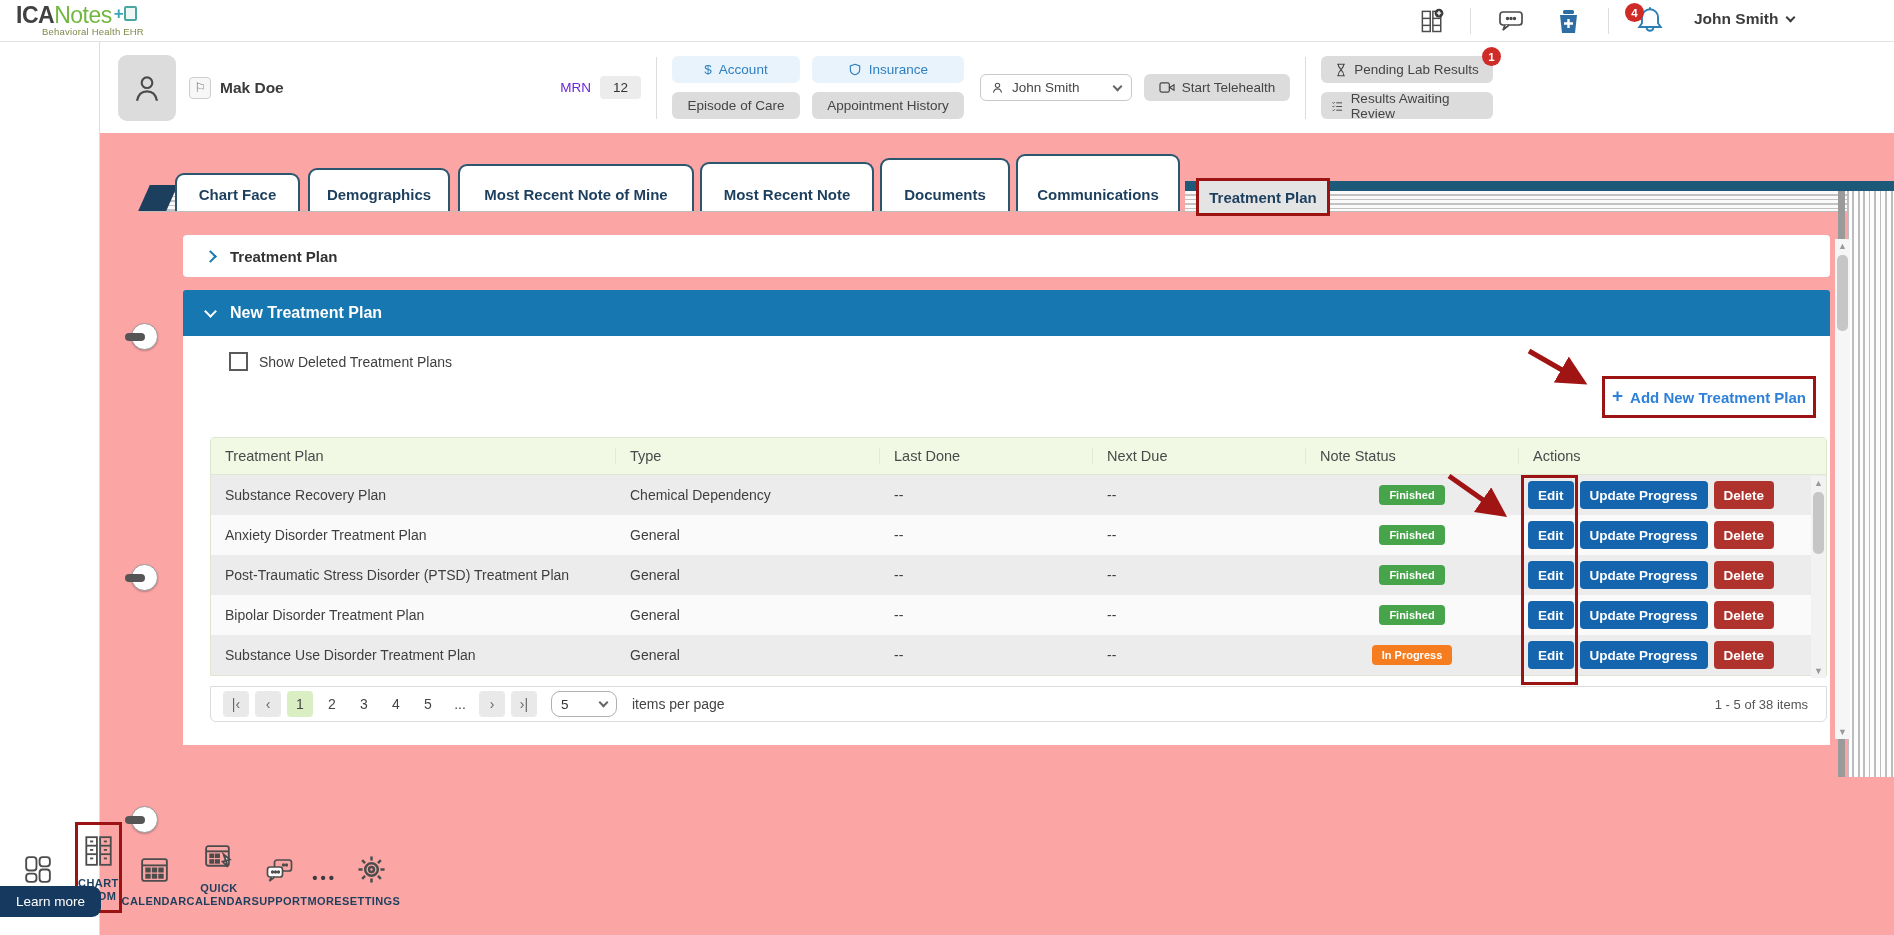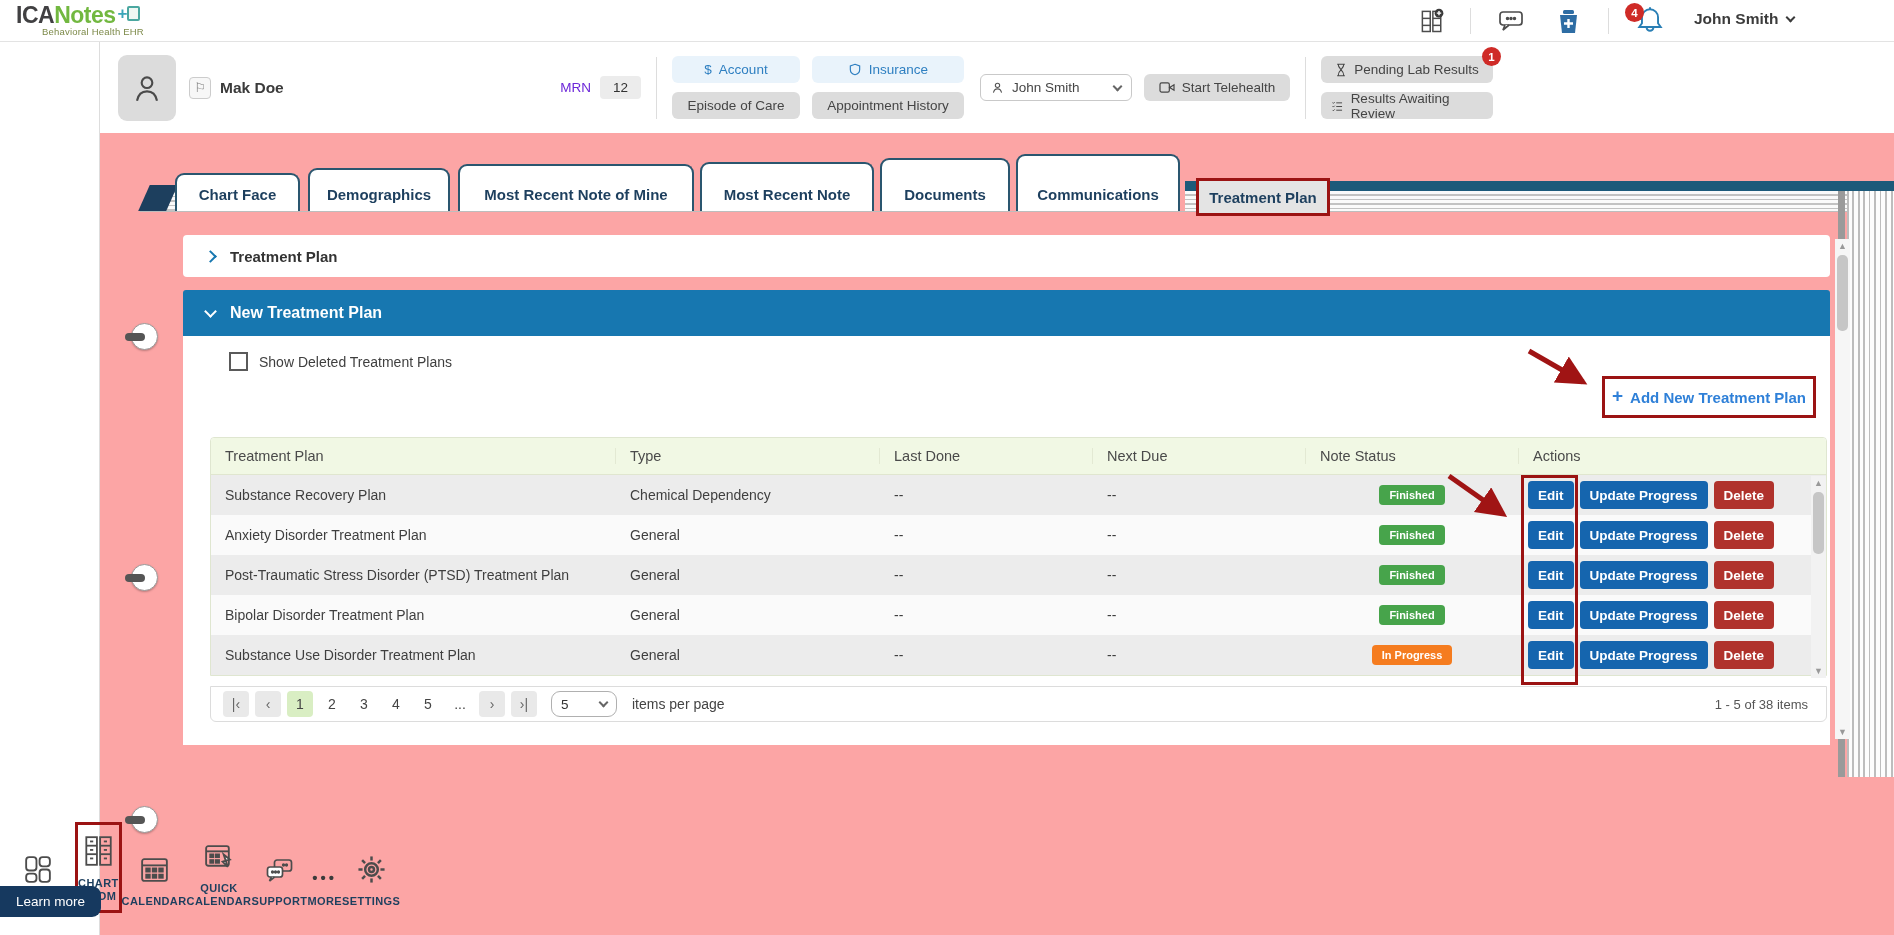--- a/index.html
+++ b/index.html
@@ -4,21 +4,21 @@
 <style>
   *{margin:0;padding:0;box-sizing:border-box}
   html,body{width:1894px;height:935px;overflow:hidden;background:#fff;
     font-family:"Liberation Sans",sans-serif;color:#333;position:relative}
 
   
   .topbar{position:absolute;left:0;top:0;width:1894px;height:42px;background:#fff;
     border-bottom:1px solid #e3e3e3;z-index:20}
   .logo{position:absolute;left:16px;top:3px;line-height:22px;white-space:nowrap}
   .logo .a{font-size:23px;font-weight:bold;color:#414042;letter-spacing:-.5px}
-  .logo .b{font-size:23px;font-weight:bold;color:#72b840;letter-spacing:-.5px}
+  .logo .b{font-size:23px;font-weight:normal;color:#72b840;letter-spacing:-.5px}
   .plusdoc{display:inline-block;margin-left:2px;color:#3aa6b9;font-weight:bold;font-size:17px;vertical-align:4px}
   .docbox{display:inline-block;width:13px;height:15px;border:2px solid #4aa7a0;border-radius:2px;vertical-align:2px;background:#eef7f3}
   .tagline{position:absolute;left:42px;top:26px;font-size:9.5px;color:#7d8a49;letter-spacing:.2px}
   .search{position:absolute;left:855px;top:7px;width:513px;height:28px;border:1px solid #a9a9a9;
     border-radius:8px;background:#fff;display:flex;align-items:center;gap:9px;padding:0 12px}
   .search input{border:none;outline:none;flex:1;font-size:14.5px;font-family:inherit;color:#333;background:transparent}
   .search input::placeholder{color:#8a8a8a}
   .tb-div{position:absolute;top:8px;width:1px;height:26px;background:#ddd}
   .tb-ic{position:absolute;top:7px;cursor:pointer}
   .bellwrap{position:absolute;left:1636px;top:5px}

